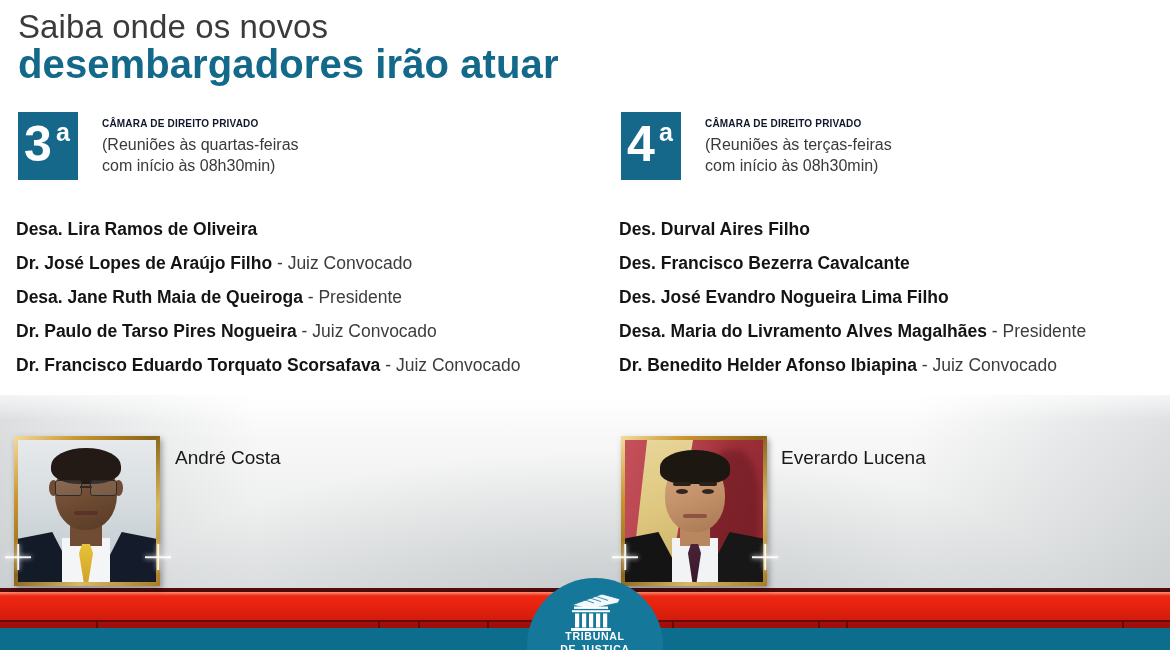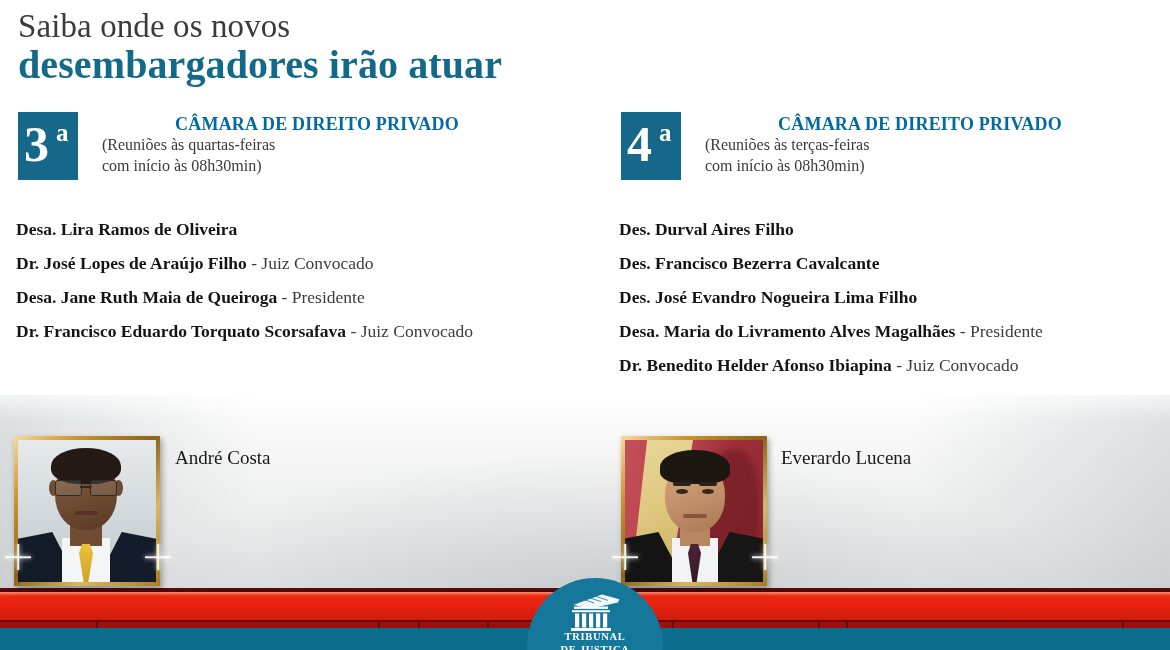--- a/index.html
+++ b/index.html
@@ -3,21 +3,21 @@
 <meta charset="utf-8">
 <title>Infografico Desembargadores</title>
 <style>
   html,body{margin:0;padding:0;}
   body{
     width:1170px;height:650px;overflow:hidden;
     font-family:"Liberation Sans","DejaVu Sans",sans-serif;
     background:#ffffff;
     -webkit-font-smoothing:antialiased;
   }
-  #stage{position:relative;width:1170px;height:650px;overflow:hidden;background:#fff;font-family:Liberation Serif, serif;}
+  #stage{position:relative;width:1170px;height:650px;overflow:hidden;background:#fff;}
 
   
   .bg-room{
     position:absolute;left:0;top:395px;width:1170px;height:255px;
     background:
       linear-gradient(180deg,#ffffff 0%,#f7f7f7 18%,#eceded 52%,#dcdfe0 88%,#d2d6d7 100%);
   }
   .bg-wall-shade{
     position:absolute;left:0;top:395px;width:1170px;height:210px;
     background:
@@ -47,21 +47,21 @@
     color:#fff;
   }
   .badge .num{
     position:absolute;left:6px;top:4px;font-size:50px;line-height:56px;font-weight:700;
     color:#ffffff;letter-spacing:-1px;
   }
   .badge .ord{
     position:absolute;left:38px;top:8px;font-size:25px;line-height:25px;font-weight:700;color:#ffffff;
   }
   .chamber .ch-txt{position:absolute;left:84px;top:2px;width:430px;}
-  .ch-title{font-size:18px;font-weight:700;color:#0369a1;letter-spacing:.2px;line-height:20px;text-align:center;}
+  .ch-title{font-size:10px;font-weight:700;color:#0f172a;letter-spacing:.2px;line-height:20px;}
   .ch-sub{font-size:16px;font-weight:400;color:#3a3a3a;line-height:21px;}
 
   
   .list{position:absolute;}
   .list.left{left:16px;top:214px;width:600px;}
   .list.right{left:619px;top:214px;width:548px;}
   .row{height:34px;line-height:30px;white-space:nowrap;}
   .row .nm{font-size:17.5px;font-weight:700;color:#141414;letter-spacing:0;}
   .row .rl{font-size:17.5px;font-weight:400;color:#3c3c3c;}
 
@@ -249,20 +249,23 @@
 
   <div class="list left">
     <div class="row">
       <span class="nm">Desa. Lira Ramos de Oliveira</span><span class="rl"></span>
     </div>
     <div class="row">
       <span class="nm">Dr. José Lopes de Araújo Filho</span><span class="rl"> - Juiz Convocado</span>
     </div>
     <div class="row">
       <span class="nm">Desa. Jane Ruth Maia de Queiroga</span><span class="rl"> - Presidente</span>
+    </div>
+    <div class="row">
+      <span class="nm">Dr. Paulo de Tarso Pires Nogueira</span><span class="rl"> - Juiz Convocado</span>
     </div>
     <div class="row">
       <span class="nm">Dr. Francisco Eduardo Torquato Scorsafava</span><span class="rl"> - Juiz Convocado</span>
     </div>
   </div>
 
   <div class="list right">
     <div class="row">
       <span class="nm">Des. Durval Aires Filho</span><span class="rl"></span>
     </div>

